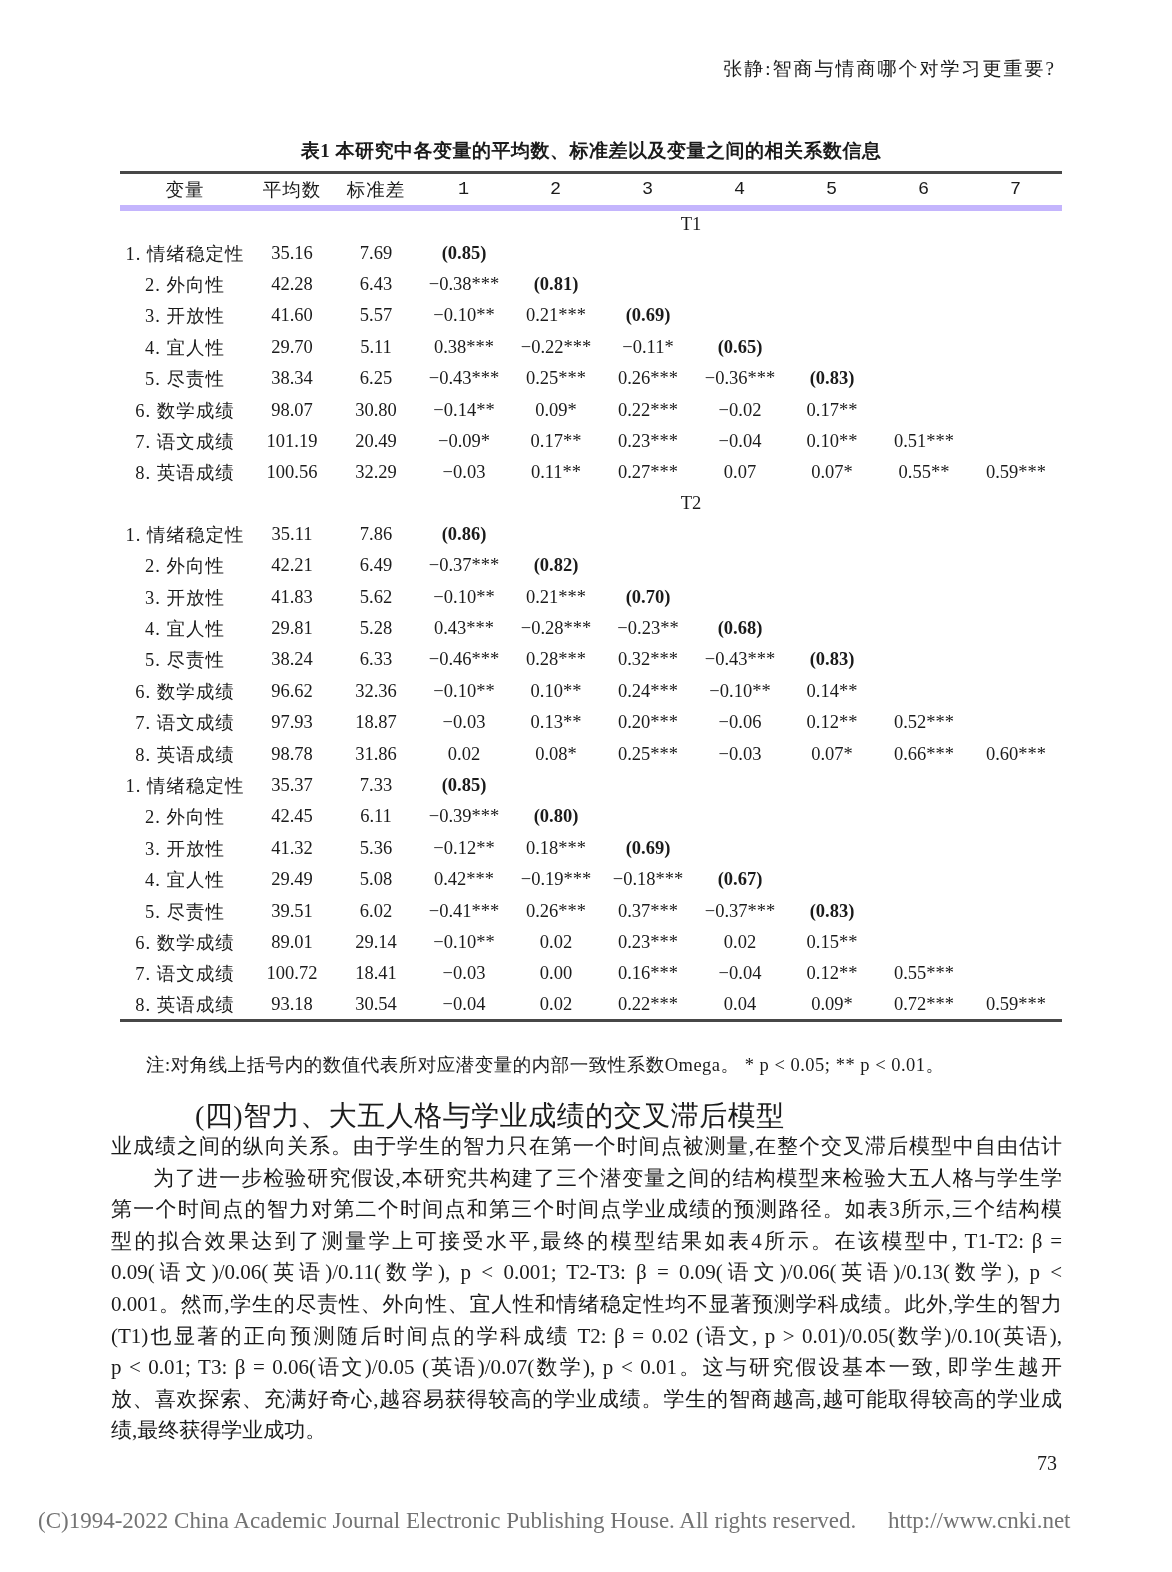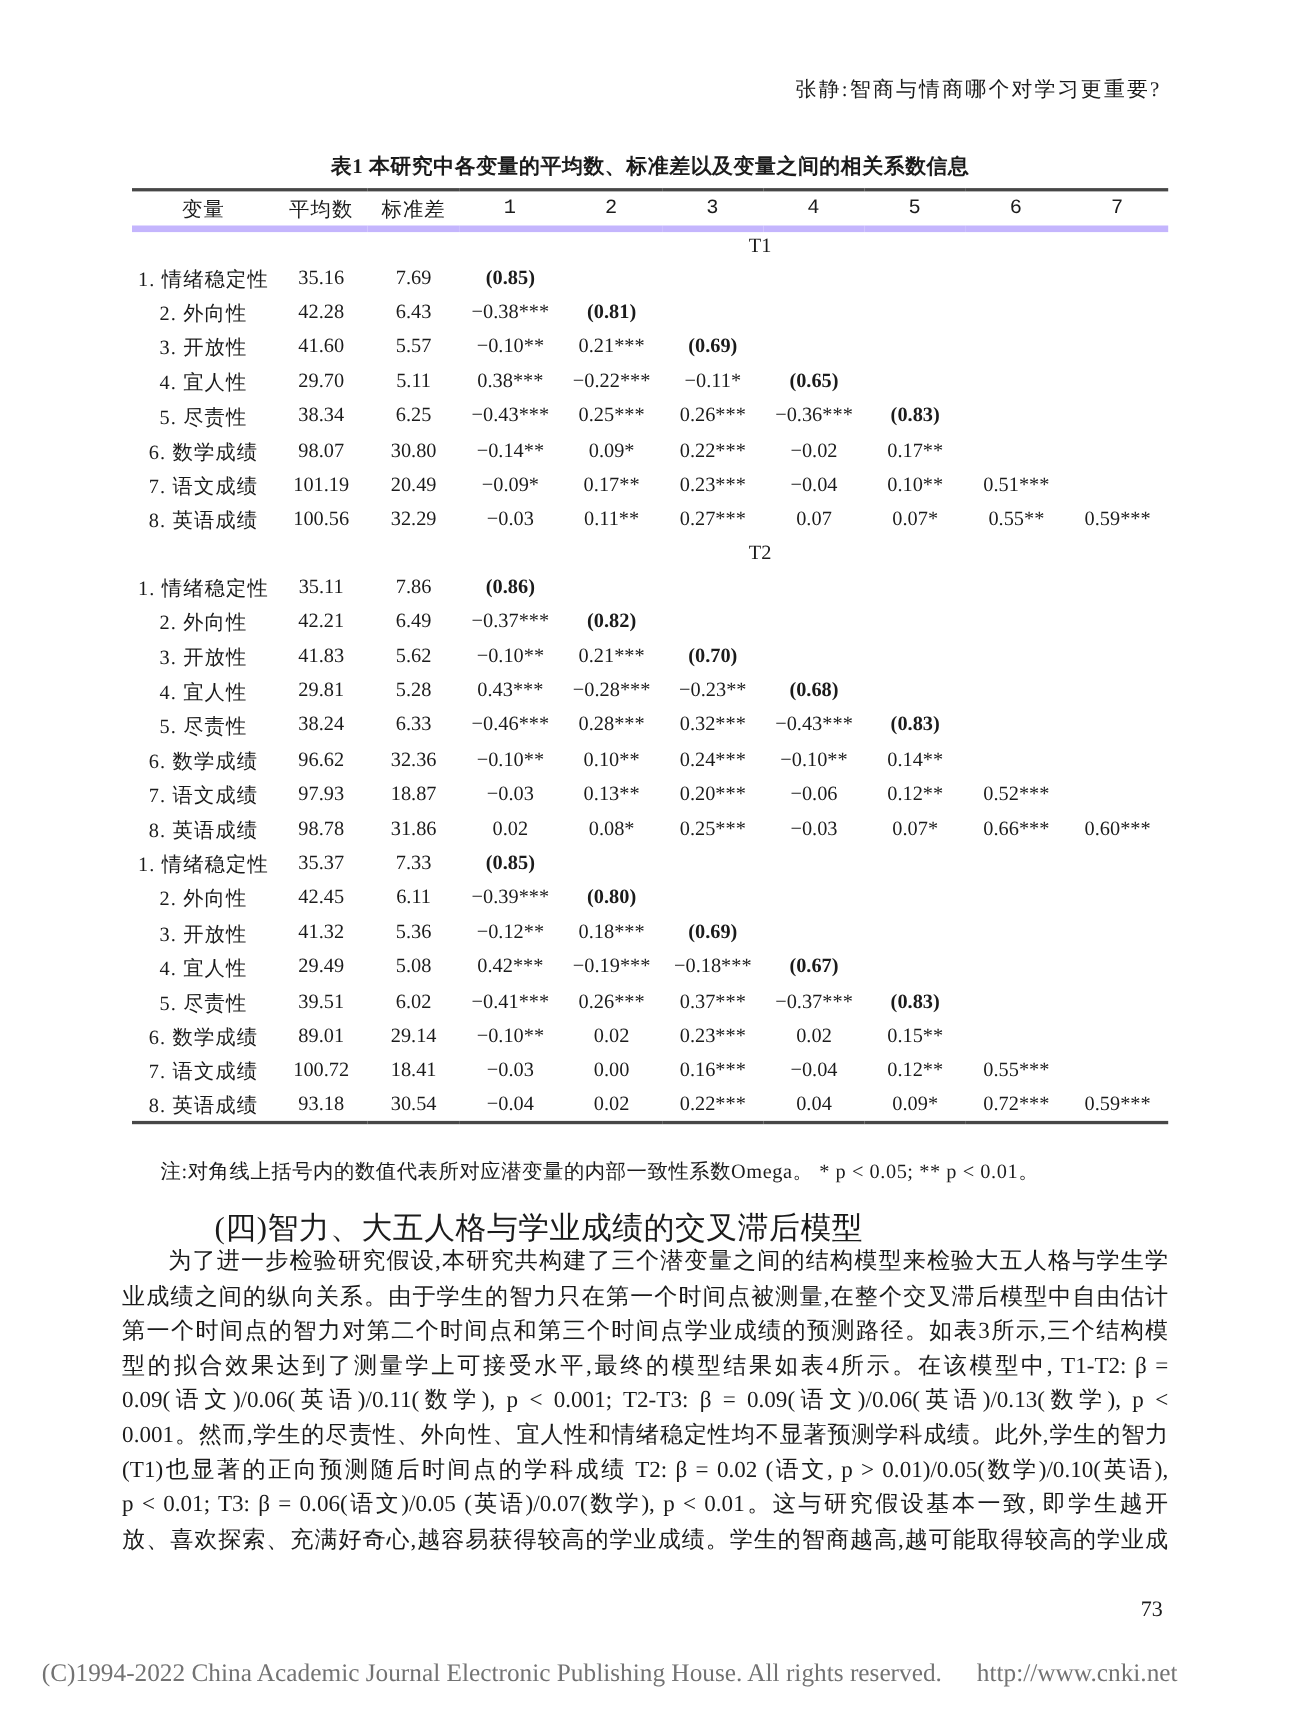--- a/index.html
+++ b/index.html
@@ -7,21 +7,21 @@
   .page {
     position:relative;
     width:1172px; height:1572px;
     margin:0 auto;
     background:#ffffff;
     font-family:"Liberation Serif","DejaVu Serif",serif;
     color:#1b1b1b;
     overflow:hidden;
   }
   .running-head {
-    position:absolute; top:68px; right:116px;
+    position:absolute; top:56px; right:116px;
     font-size:19px; letter-spacing:2px;text-align:right;
   }
   .table-wrap {
     position:absolute; top:138px; left:120px; width:942px;
   }
   .table-title {
     text-align:center; font-weight:bold; font-size:19px;
     margin-bottom:7px; letter-spacing:0.5px;
   }
   table.corr {
@@ -406,29 +406,30 @@
           </tr>
         </tbody>
     </table>
   </div>
 
   <div class="table-note">注:对角线上括号内的数值代表所对应潜变量的内部一致性系数Omega。 * p &lt; 0.05;  ** p &lt; 0.01。</div>
 
   <div class="section-heading">(四)智力、大五人格与学业成绩的交叉滞后模型</div>
 
   <div class="body-paragraph">
+      <div class="para-line">业成绩之间的纵向关系。由于学生的智力只在第一个时间点被测量,在整个交叉滞后模型中自由估计</div>
       <div class="para-line indent">为了进一步检验研究假设,本研究共构建了三个潜变量之间的结构模型来检验大五人格与学生学</div>
-      <div class="para-line">业成绩之间的纵向关系。由于学生的智力只在第一个时间点被测量,在整个交叉滞后模型中自由估计</div>
       <div class="para-line">第一个时间点的智力对第二个时间点和第三个时间点学业成绩的预测路径。如表3所示,三个结构模</div>
       <div class="para-line">型的拟合效果达到了测量学上可接受水平,最终的模型结果如表4所示。在该模型中, T1-T2: β =</div>
       <div class="para-line">0.09(语文)/0.06(英语)/0.11(数学), p &lt; 0.001; T2-T3: β = 0.09(语文)/0.06(英语)/0.13(数学), p &lt;</div>
       <div class="para-line">0.001。然而,学生的尽责性、外向性、宜人性和情绪稳定性均不显著预测学科成绩。此外,学生的智力</div>
       <div class="para-line">(T1)也显著的正向预测随后时间点的学科成绩 T2: β = 0.02 (语文, p &gt; 0.01)/0.05(数学)/0.10(英语),</div>
       <div class="para-line">p &lt; 0.01; T3: β = 0.06(语文)/0.05 (英语)/0.07(数学), p &lt; 0.01。这与研究假设基本一致, 即学生越开</div>
       <div class="para-line">放、喜欢探索、充满好奇心,越容易获得较高的学业成绩。学生的智商越高,越可能取得较高的学业成</div>
+      <div class="para-line last">绩,最终获得学业成功。</div>
     </div>
 
   <div class="page-number">73</div>
 
   <div class="footer-watermark">
     <span>(C)1994-2022 China Academic Journal Electronic Publishing House. All rights reserved.</span>
     <span class="footer-url">http://www.cnki.net</span>
   </div>
 
 </div>

